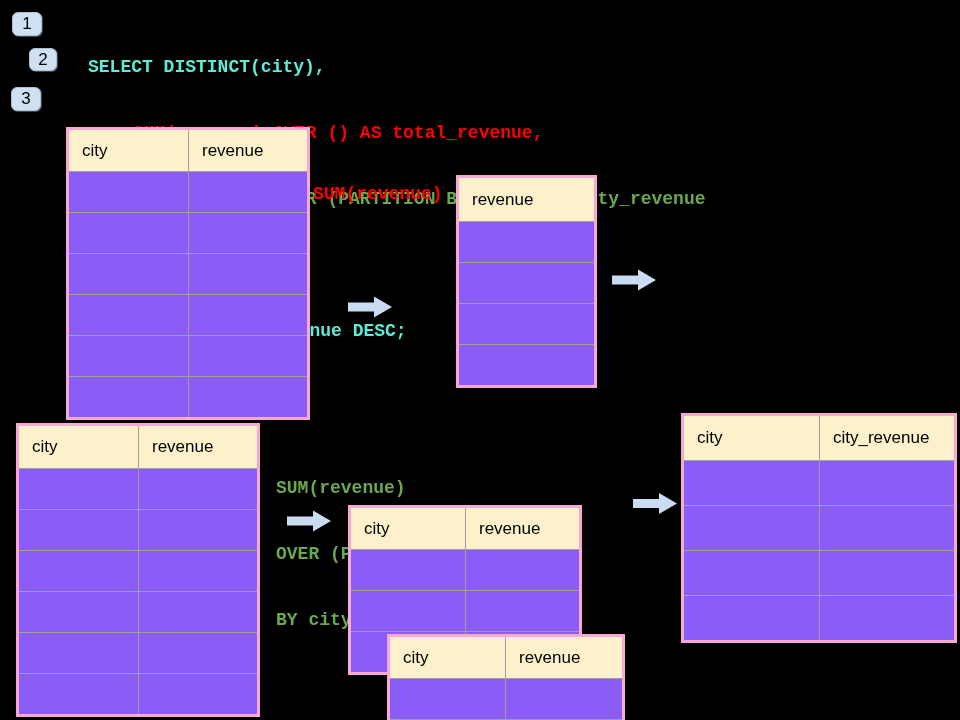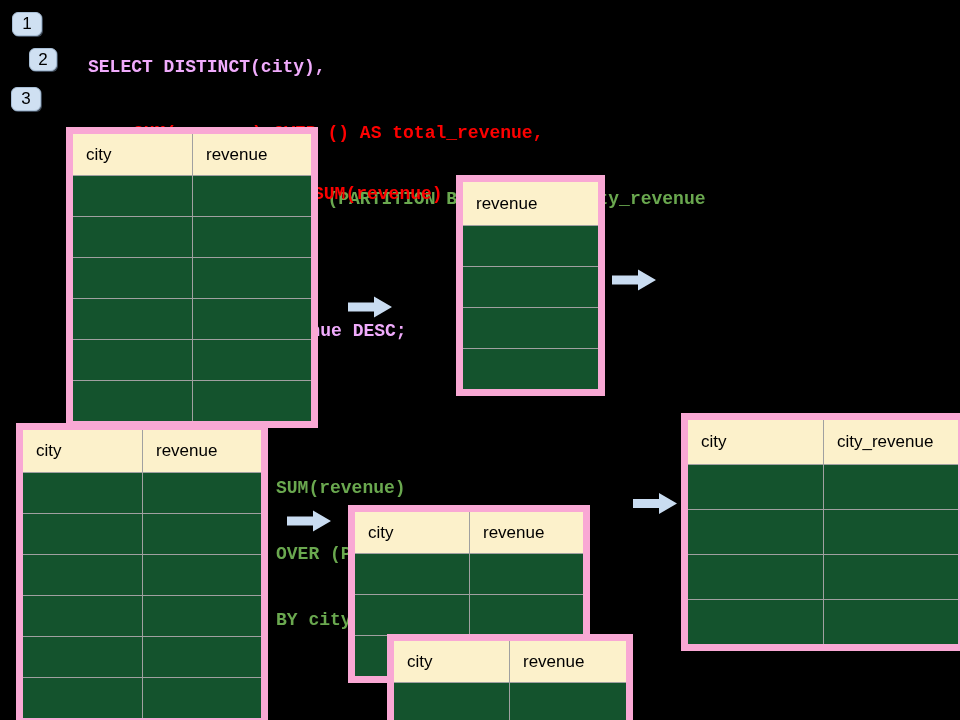--- a/index.html
+++ b/index.html
@@ -25,41 +25,41 @@
   #badge-1{left:12px;top:12px;width:30px;height:24px;}
   #badge-2{left:29px;top:48px;width:28px;height:23px;}
   #badge-3{left:11px;top:87px;width:30px;height:24px;}
 
   
   .code{
     font-family:"Liberation Mono","DejaVu Sans Mono",monospace;
     font-weight:bold;
     white-space:pre;
   }
-  .c-purple{color:#f0abfc;}
+  .c-purple{color:#5eead4;}
   .c-red{color:#FE0000;}
   .c-green{color:#6AA84F;}
 
   #sql-block{left:88px;top:12px;font-size:18px;line-height:22px;}
   .sql-line{height:22px;}
   .ind-0{padding-left:0;}
   .ind-45{padding-left:45px;}
   .ind-22{padding-left:22px;}
   .ind-27{padding-left:27px;}
 
   #side-note{left:752px;top:33px;font-size:16px;line-height:21px;}
 
   #note-total{left:313px;top:139px;font-size:18px;line-height:22px;}
   #note-partition{left:276px;top:433px;font-size:18px;line-height:22px;}
 
   
   .dtable{
     position:absolute;
-    background:#14532d;
-    border:7px solid #f9a8d4;
+    background:#8b5cf6;
+    border:3px solid #f9a8d4;
     box-sizing:content-box;
   }
   .dtable .row{display:grid;}
   .dtable .cell{
     border-right:1px solid #A0A0A0;
     border-top:1px solid #A0A0A0;
     box-sizing:border-box;
   }
   .dtable .row .cell:last-child{border-right:none;text-align:right;}
   .dtable .row.head .cell{

